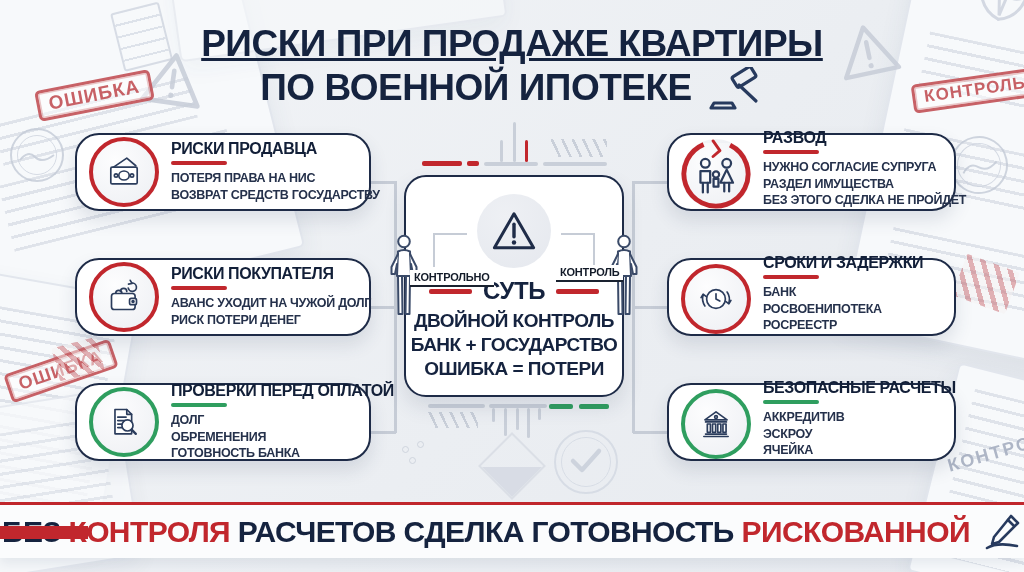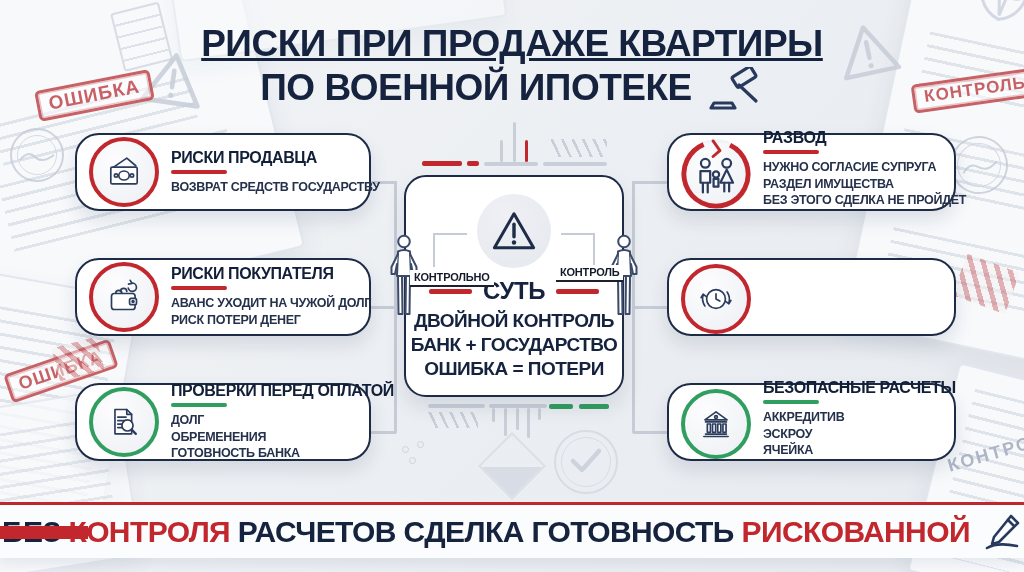--- a/index.html
+++ b/index.html
@@ -213,20 +213,21 @@
           <rect x="17" y="29" width="38" height="24" rx="2" fill="#fff"></rect>
           <ellipse cx="36" cy="41" rx="7.5" ry="6.5"></ellipse>
           <circle cx="24.5" cy="41" r="2.4"></circle>
             <circle cx="47.5" cy="41" r="2.4"></circle>
         </g>
       </svg>
     </div>
     <div class="card-body">
       <div class="card-title">РИСКИ ПРОДАВЦА</div>
       <div class="underline red"></div>
+      <div class="card-item">ПОТЕРЯ ПРАВА НА НИС</div>
       <div class="card-item">ВОЗВРАТ СРЕДСТВ ГОСУДАРСТВУ</div>
     </div>
   </div>
 
   <div class="card left" style="top:258px;">
     <div class="icon-ring red">
       <svg width="50" height="50" viewBox="0 0 72 72">
         <g fill="none" stroke="#2b3c5c" stroke-width="2.4" stroke-linecap="round" stroke-linejoin="round">
           <path d="M24 31 a4.5 4.5 0 0 1 9 0"></path>
           <path d="M31 28 a4.5 4.5 0 0 1 9 0"></path>
@@ -298,20 +299,27 @@
       <svg width="50" height="50" viewBox="0 0 72 72">
         <g fill="none" stroke="#2b3c5c" stroke-width="2.4" stroke-linecap="round" stroke-linejoin="round">
           <circle cx="36" cy="36" r="13.5" fill="#fff"></circle>
           <path d="M36 28.5 V36 L41.5 39"></path>
           <path d="M20 46 a19 19 0 0 1 -2.5-16"></path>
           <path d="M14.5 34 l3-5 4.5 3.5"></path>
           <path d="M52 26 a19 19 0 0 1 2.5 16"></path>
           <path d="M57.5 38 l-3 5 -4.5-3.5"></path>
         </g>
       </svg>
+    </div>
+    <div class="card-body">
+      <div class="card-title">СРОКИ И ЗАДЕРЖКИ</div>
+      <div class="underline red"></div>
+      <div class="card-item">БАНК</div>
+      <div class="card-item">РОСВОЕНИПОТЕКА</div>
+      <div class="card-item">РОСРЕЕСТР</div>
     </div>
   </div>
 
   <div class="card right" style="top:383px;">
     <div class="icon-ring green">
       <svg width="50" height="50" viewBox="0 0 72 72">
         <g fill="none" stroke="#2b3c5c" stroke-width="2.4" stroke-linecap="round" stroke-linejoin="round">
           <path d="M20 30 L36 18.5 L52 30 Z"></path>
           <circle cx="36" cy="26" r="2"></circle>
           <line x1="21" y1="33" x2="51" y2="33"></line>

